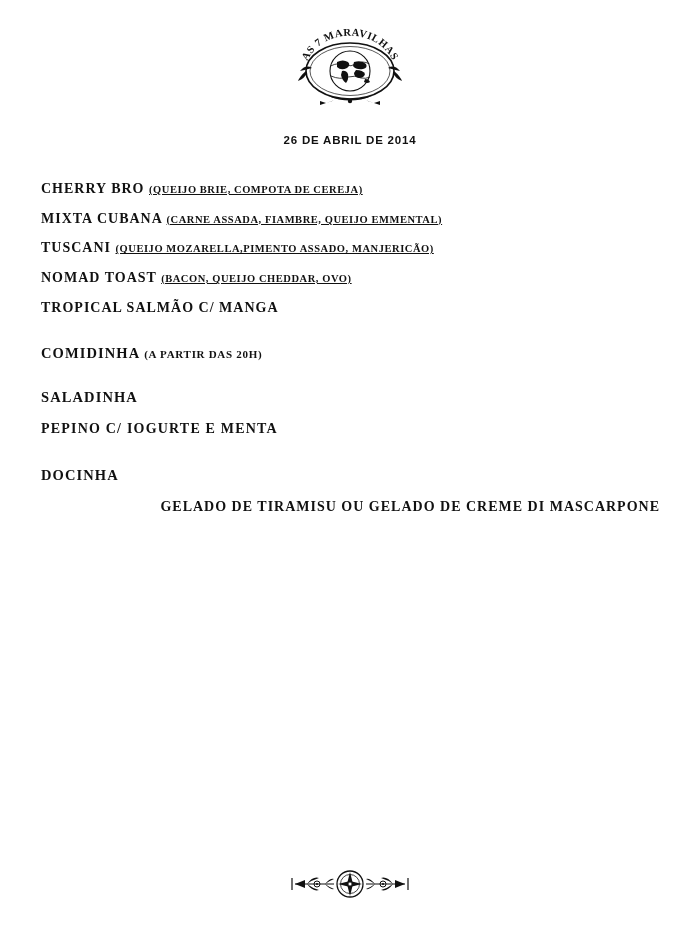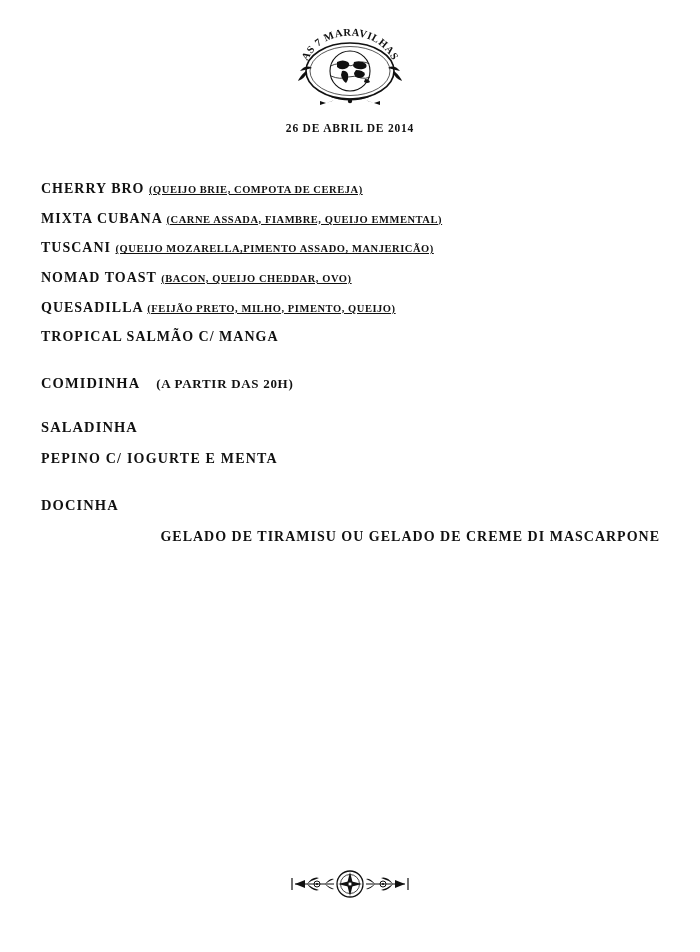--- a/index.html
+++ b/index.html
@@ -29,25 +29,25 @@
   .logo {
     width: 120px;
     height: 110px;
     position: relative;
   }
   .logo svg { display: block; }
 
   
   .date-line {
     position: absolute;
-    top: 122px;
+    top: 134px;
     left: 0;
     right: 0;
     text-align: center;
-    font-family: Liberation Serif, serif;
+    font-family: Liberation Sans, sans-serif;
     font-weight: bold;
     font-size: 11.5px;
     letter-spacing: 0.8px;
     font-variant: small-caps;
     text-transform: uppercase;
   }
 
   
   .menu {
     position: absolute;
@@ -61,24 +61,23 @@
   .section-title {
     font-family: "Liberation Serif", serif;
     font-weight: bold;
     font-size: 14.5px;
     letter-spacing: 1.1px;
     text-transform: uppercase;
     margin-bottom: 12px;
     line-height: 1.1;
   }
   .section-title .note {
-    font-size: 13px;
+    font-size: 11px;
     letter-spacing: 0.7px;
     font-weight: bold;
-    margin-left: 12px;
   }
 
   .item {
     font-family: "Liberation Serif", serif;
     font-weight: bold;
     font-size: 14px;
     letter-spacing: 1.0px;
     text-transform: uppercase;
     line-height: 1.55;
     margin-bottom: 7px;
@@ -167,24 +166,20 @@
         <span>MIXTA CUBANA</span>
         <span class="desc">(CARNE ASSADA, FIAMBRE, QUEIJO EMMENTAL)</span>
       </div>
       <div class="item">
         <span>TUSCANI</span>
         <span class="desc">(QUEIJO MOZARELLA,PIMENTO ASSADO, MANJERICÃO)</span>
       </div>
       <div class="item">
         <span>NOMAD TOAST</span>
         <span class="desc">(BACON, QUEIJO CHEDDAR, OVO)</span>
-      </div>
-      <div class="item">
-        <span>QUESADILLA</span>
-        <span class="desc">(FEIJÃO PRETO, MILHO, PIMENTO, QUEIJO)</span>
       </div>
       <div class="item">
         <span>TROPICAL SALMÃO C/ MANGA</span>
       </div>
     </div>
   </div>
 
   <div class="section">
     <div class="section-title">
       <span>COMIDINHA</span>

